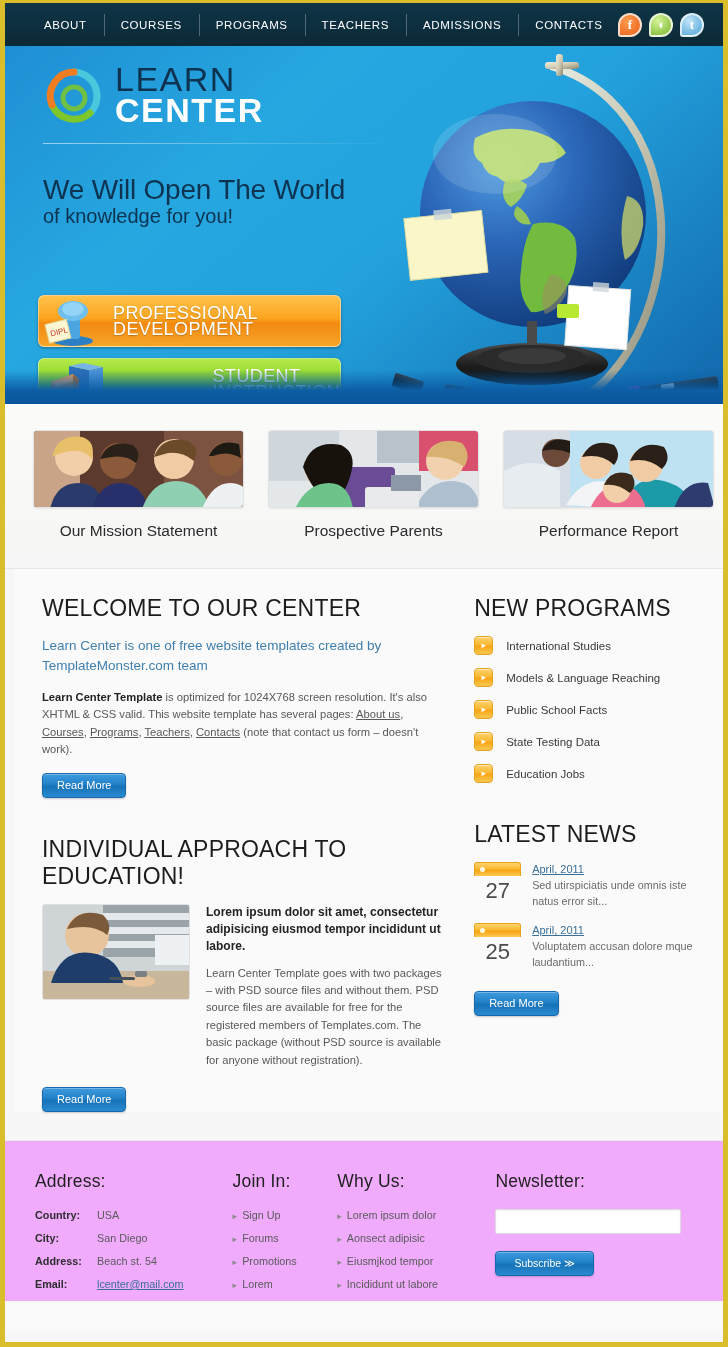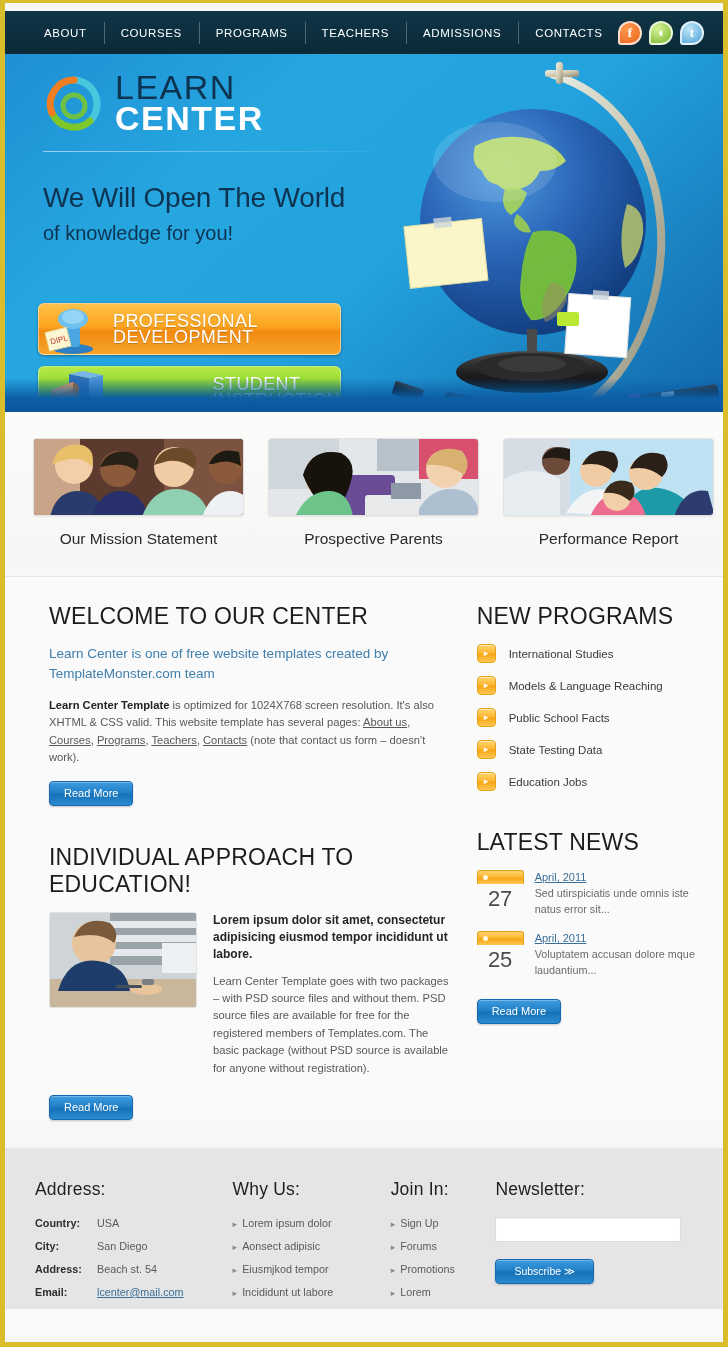--- a/index.html
+++ b/index.html
@@ -22,21 +22,20 @@
     overflow: hidden;
   }
 
   
   .topnav {
     height: 43px;
     background: linear-gradient(180deg, #0f3546 0%, #0d2f3f 50%, #0b2936 100%);
     display: flex;
     align-items: center;
     position: relative;
-    margin-top: 8px;
   }
   .nav-list { display: flex; align-items: center; margin-left: 22px; }
   .nav-item {
     color: #ffffff;
     font-size: 11.5px;
     letter-spacing: .6px;
     padding: 0 17px;
     text-decoration: none;
     position: relative;
     line-height: 14px;
@@ -95,21 +94,21 @@
   .logo-rule {
     width: 350px; height: 1px; margin-top: 16px;
     background: linear-gradient(90deg, rgba(255,255,255,.55), rgba(255,255,255,0));
   }
   .tagline { margin-top: 16px; }
   .tag1 {
     font-size: 28px; color: #0d3350; font-weight: 400; letter-spacing: -.2px;
     line-height: 1.05;
     margin-top: 31px;
   }
-  .tag2 { font-size: 20px; color: #0d3350; font-weight: 400; margin-top: 10px; }
+  .tag2 { font-size: 20px; color: #0d3350; font-weight: 400; margin-top: 1px; }
 
   .feature-btns { position: absolute; left: 33px; top: 249px; width: 303px; }
   .fbtn {
     height: 52px; margin-bottom: 11px; border-radius: 6px;
     display: flex; align-items: center;
     position: relative; cursor: pointer;
     box-shadow: 0 1px 3px rgba(0,0,0,.35);
     border: 1px solid rgba(255,255,255,.45);
   }
   .fbtn.orange { background: linear-gradient(180deg,#ffc24a 0%,#fca41f 45%,#f28a10 55%,#f7a52b 100%); }
@@ -138,22 +137,23 @@
     box-shadow: 0 1px 2px rgba(0,0,0,.07);
   }
   .tile-cap {
     text-align: center; margin-top: 14px;
     font-size: 15.5px; color: #2b2b2b; font-weight: 400;
   }
 
   
   .divider { height: 1px; background: #e6e6e4; margin: 14px 0 0 0; }
   .main {
-    display: flex; padding: 26px 28px 0 44px;
+    display: flex; padding: 26px 28px 0 28px;
     background: #fafafa;
+    margin-left: 9px;
   }
   .col-left { width: 438px; padding-right: 24px; }
   .col-right { width: 224px; }
 
   h2.sec-title {
     font-size: 23px; font-weight: 400; color: #1c1c1c;
     letter-spacing: .2px; margin-bottom: 14px;
   }
   .lead {
     font-size: 13.5px; color: #3f7fae; line-height: 1.45;
@@ -226,21 +226,21 @@
   .news-link {
     font-size: 11px; color: #3a6f99; text-decoration: underline;
     display: block; margin-bottom: 3px; cursor: pointer;
   }
   .news-txt { font-size: 10.8px; color: #6b6b6b; line-height: 1.45; }
 
   
   .footer-rule { height: 1px; background: #e8e8e6; margin-top: 28px; }
   .footer {
     display: flex; padding: 30px 30px 0 30px;
-    background: #e5e5e5;
+    background: #f0abfc;
   }
   .f-col { }
   .f-col.addr { width: 200px; }
   .f-col.join { width: 106px; }
   .f-col.why  { width: 160px; }
   .f-col.news { width: 200px; }
   h3.f-title {
     font-size: 17.5px; font-weight: 400; color: #1f1f1f;
     margin-bottom: 17px; letter-spacing: .2px;
   }
@@ -635,36 +635,36 @@
       <div class="addr-row">
         <span class="addr-key">Address:</span>
         <span class="addr-val">Beach st. 54</span>
       </div>
       <div class="addr-row">
         <span class="addr-key">Email:</span>
         <span class="addr-val"><a href="#">lcenter@mail.com</a></span>
       </div>
     </div>
 
+    <div class="f-col join">
+      <h3 class="f-title">Join In:</h3>
+      <a class="f-link" href="#">Sign Up</a>
+      <a class="f-link" href="#">Forums</a>
+      <a class="f-link" href="#">Promotions</a>
+      <a class="f-link" href="#">Lorem</a>
+    </div>
+
     <div class="f-col why">
       <h3 class="f-title">Why Us:</h3>
       <a class="f-link" href="#">Lorem ipsum dolor</a>
       <a class="f-link" href="#">Aonsect adipisic</a>
       <a class="f-link" href="#">Eiusmjkod tempor</a>
       <a class="f-link" href="#">Incididunt ut labore</a>
     </div>
 
-    <div class="f-col join">
-      <h3 class="f-title">Join In:</h3>
-      <a class="f-link" href="#">Sign Up</a>
-      <a class="f-link" href="#">Forums</a>
-      <a class="f-link" href="#">Promotions</a>
-      <a class="f-link" href="#">Lorem</a>
-    </div>
-
     <div class="f-col news">
       <h3 class="f-title">Newsletter:</h3>
       <input class="nl-input" type="text" placeholder="" style="">
       <div class="nl-btn-row">
         <button class="btn-subscribe">Subscribe ≫</button>
       </div>
     </div>
   </div>
 
   <div class="bottom-bar">

